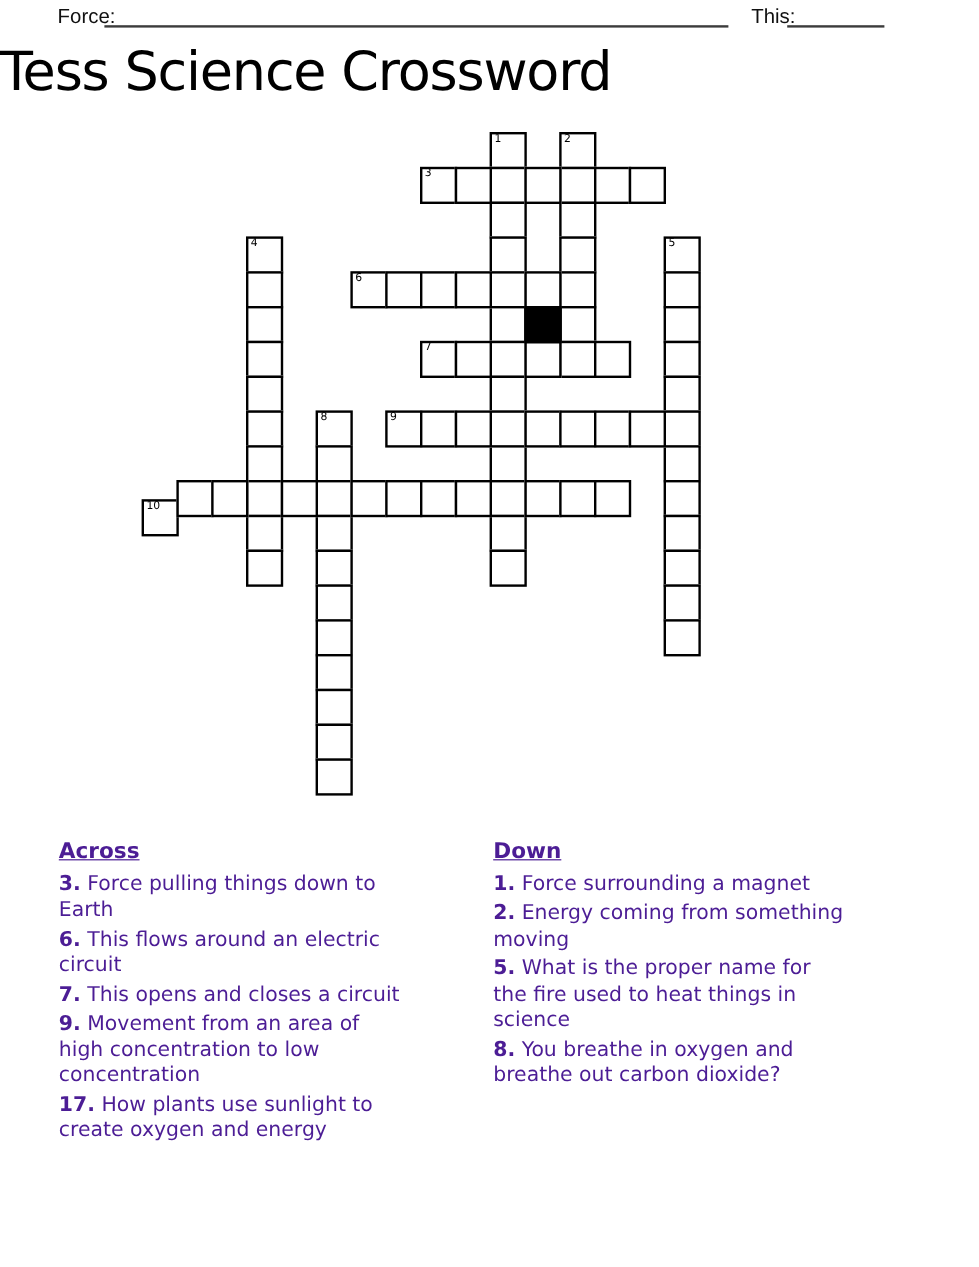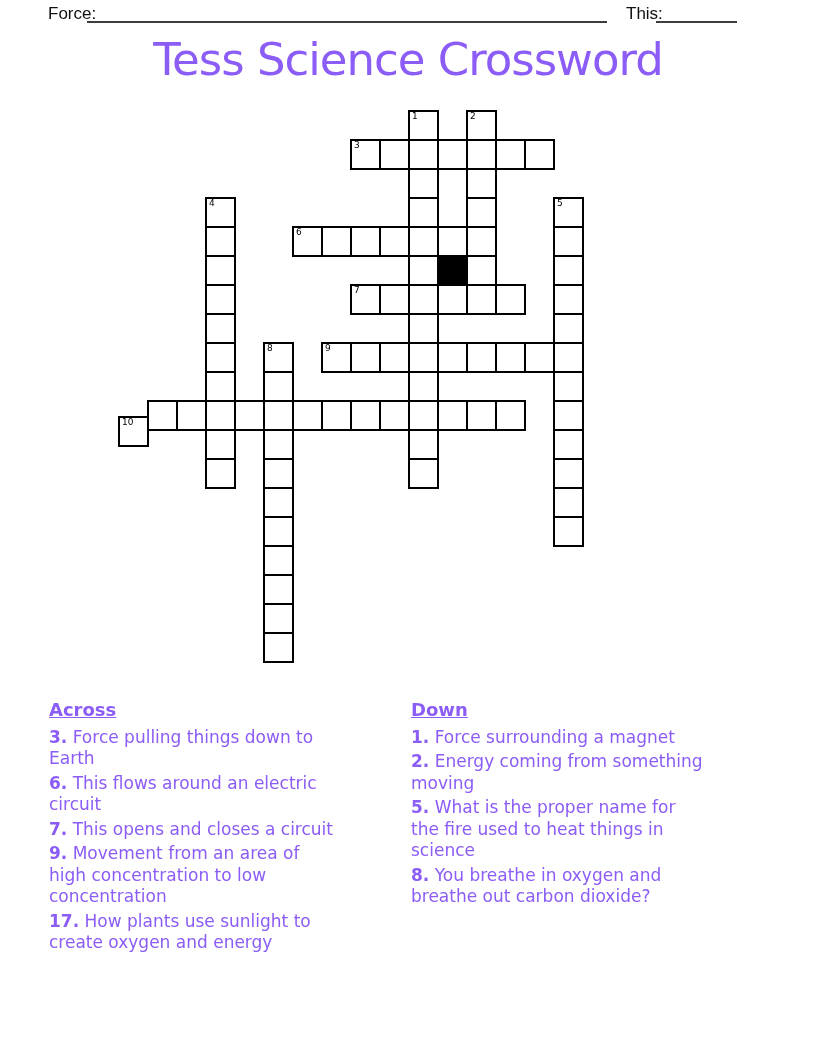--- a/index.html
+++ b/index.html
@@ -14,45 +14,45 @@
   
   .hdr-label { position: absolute; font-size: 17px; color: #111; }
   #name-label { left: 48px; top: 4px; }
   #date-label { left: 626px; top: 4px; }
   .write-line { position: absolute; height: 17px; border-bottom: 2px solid #3c3c3c; }
   #name-line { left: 87px; top: 4px; width: 520px; }
   #date-line { left: 656px; top: 4px; width: 81px; }
   
   #page-title {
     position: absolute; top: 33px; left: 0; width: 816px;
-    margin: 0; text-align: center;
+    margin: 0; 
     font-family: "DejaVu Sans", sans-serif;
     font-size: 45px; font-weight: 500; letter-spacing: -1px;
-    color: #8b5cf6;
+    color: #000000;
   }
   
   #grid { position: absolute; left: 0; top: 0; width: 816px; height: 700px; }
   .cell {
     position: absolute;
     width: 31px; height: 31px;
     box-sizing: border-box;
     border: 2px solid #000;
     background: #fff;
   }
   .cell.black { background: #000; }
   .cell-num {
     position: absolute; top: -1px; left: 2px;
     font-family: "DejaVu Sans", sans-serif;
     font-size: 9px; line-height: 11px; color: #000;
   }
   
   .clue-col {
     position: absolute; top: 699px;
     font-family: "DejaVu Sans", sans-serif;
-    font-size: 17px; line-height: 21.5px; color: #8b5cf6;
+    font-size: 17px; line-height: 21.5px; color: #4c1d95;
   }
   #across-col { left: 49px;  width: 356px; }
   #down-col   { left: 411px; width: 370px; }
   .clue-heading {
     font-size: 18px; font-weight: bold;
     text-decoration: underline;
     margin: 0 0 6px 0;
   }
   .clue { margin: 0 0 3px 0; }
   .clue b { font-weight: bold; }

